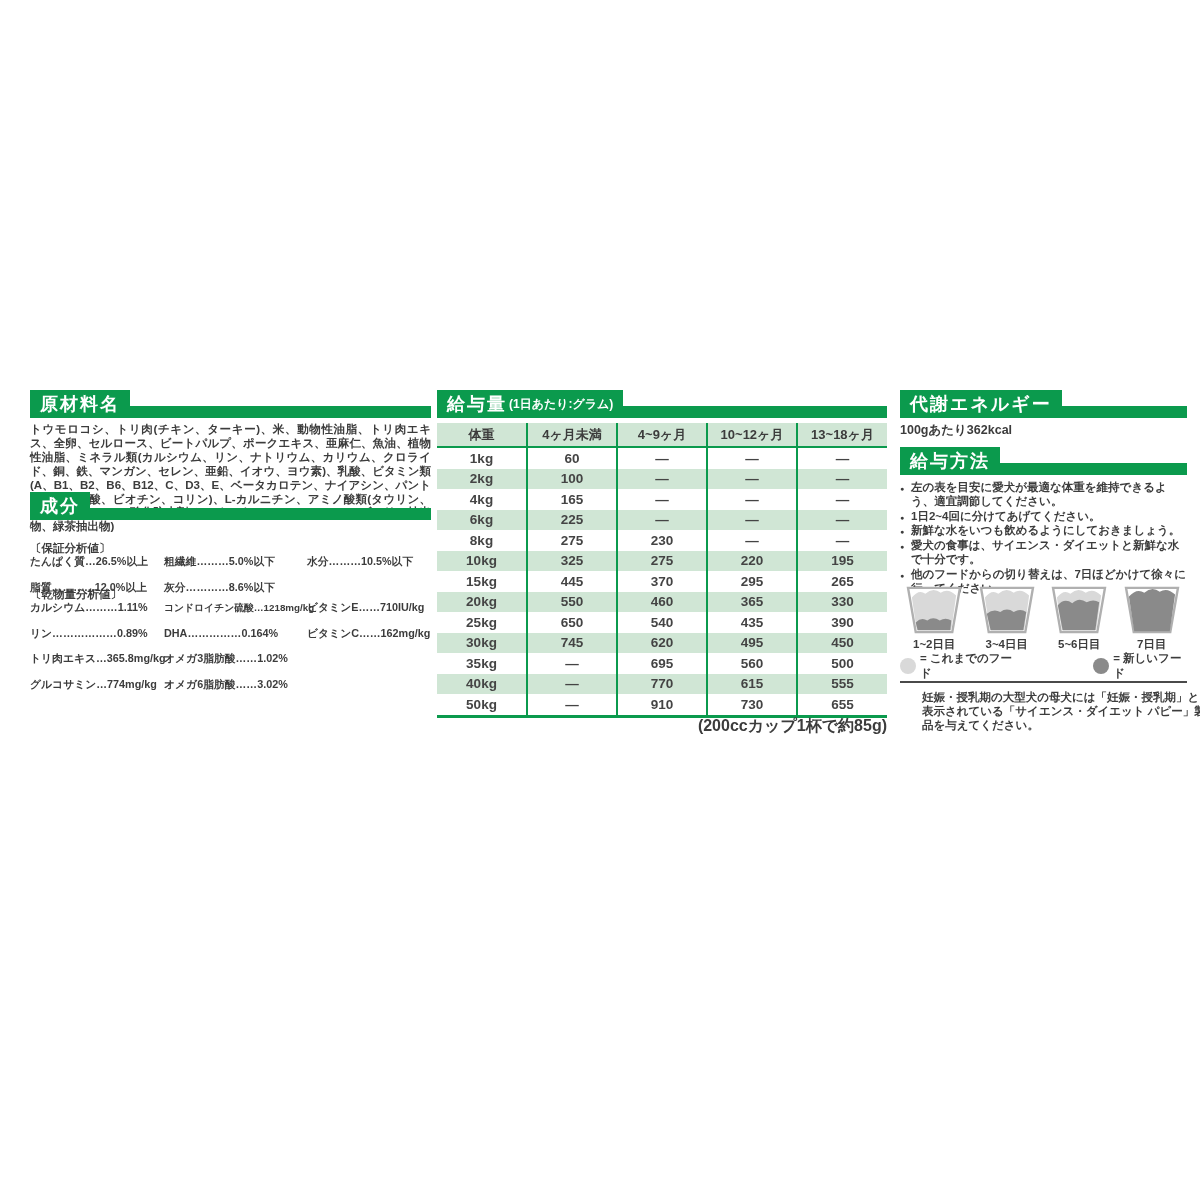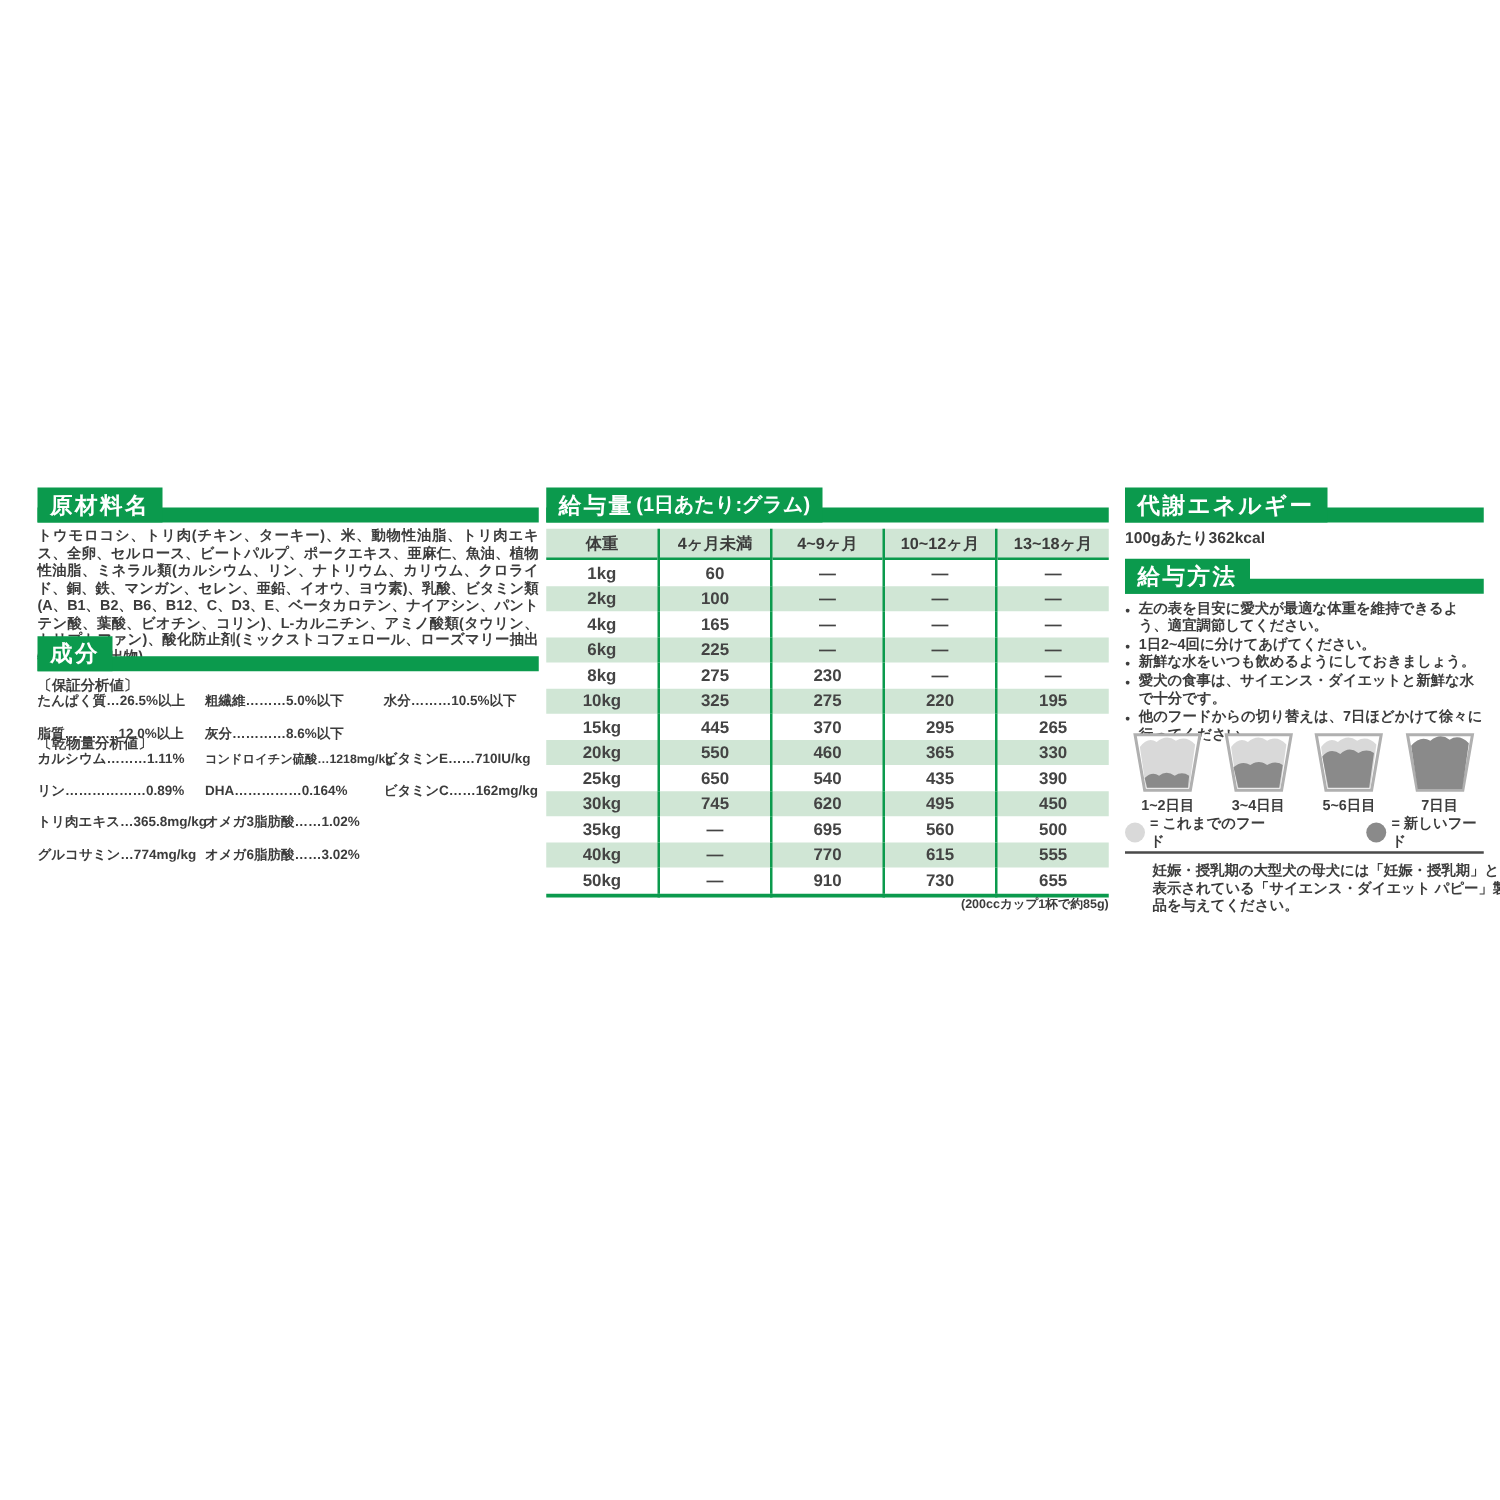--- a/index.html
+++ b/index.html
@@ -5,21 +5,21 @@
   html,body{margin:0;padding:0;background:#fff;}
   .canvas{position:relative;width:1200px;height:1200px;background:#fff;overflow:hidden;
           font-family:"Liberation Sans","DejaVu Sans",sans-serif;color:#3a3a3a;}
   
   .sec-head{position:absolute;height:28px;}
   .sec-head .strip{position:absolute;left:0;right:0;bottom:0;height:12px;background:var(--green);}
   .sec-head .block{position:absolute;left:0;top:0;height:28px;background:var(--green);
                    color:#fff;font-weight:bold;display:flex;align-items:center;
                    padding:0 10px;white-space:nowrap;}
   .sec-head .block .big{font-size:18px;letter-spacing:2px;}
-  .sec-head .block .sub{font-size:16px;letter-spacing:0;margin-left:2px;}
+  .sec-head .block .sub{font-size:12px;letter-spacing:0;margin-left:2px;}
   .lefttxt{position:absolute;left:30px;width:401px;font-size:11.5px;line-height:13.9px;
            font-weight:bold;text-align:justify;word-break:break-all;color:#3c3c3c;}
   .an-head{position:absolute;left:30px;font-size:11.5px;font-weight:bold;color:#3c3c3c;}
   .an-grid{position:absolute;left:30px;width:404px;display:grid;
            grid-template-columns:134px 143px 127px;row-gap:12px;
            font-size:10.8px;font-weight:bold;color:#3c3c3c;line-height:13.5px;}
   .an-grid span{white-space:nowrap;}
   .an-grid .tight{font-size:9.8px;}
   
   .ftable{position:absolute;left:437px;top:423px;width:450px;border-collapse:collapse;
@@ -27,21 +27,21 @@
   .ftable col{width:90px;}
   .ftable th{height:23px;background:var(--rowgreen);font-size:13px;font-weight:bold;
              color:#3c3c3c;padding:0;text-align:center;}
   .ftable td{height:20.5px;font-size:13.5px;font-weight:bold;color:#444;
              text-align:center;padding:0;}
   .ftable th+th,.ftable td+td{border-left:2px solid var(--green);}
   .ftable thead tr{border-bottom:2px solid var(--green);}
   .ftable tbody{border-bottom:3px solid var(--green);}
   .ftable tbody tr:nth-child(even){background:var(--rowgreen);}
   .tcaption{position:absolute;left:437px;top:716px;width:450px;text-align:right;
-            font-size:10px;font-weight:bold;color:#3c3c3c;}
+            font-size:16px;font-weight:bold;color:#3c3c3c;}
   
   .rtxt{position:absolute;left:900px;width:287px;font-size:11.5px;line-height:13.8px;
         font-weight:bold;color:#3c3c3c;}
   ul.bullets{margin:0;padding:0;list-style:none;}
   ul.bullets li{position:relative;padding-left:11px;margin:0 0 1px 0;}
   ul.bullets li::before{content:"●";position:absolute;left:0;top:1px;font-size:7px;}
   .cups{position:absolute;left:898px;top:585px;width:290px;display:flex;}
   .cupfig{width:25%;text-align:center;}
   .cupfig svg{display:block;margin:0 auto;}
   .cuplabel{font-size:11.5px;font-weight:bold;color:#3c3c3c;margin-top:2px;}
@@ -60,21 +60,21 @@
 <div class="canvas" style="--green:#0b9a4d; --rowgreen:#d0e6d5;">
 
   <div class="sec-head" style="left:30px;top:390px;width:401px;">
     <div class="strip"></div>
     <div class="block">
         <span class="big">原材料名</span>
       </div>
   </div>
   <div class="lefttxt" style="top:423px;">トウモロコシ、トリ肉(チキン、ターキー)、米、動物性油脂、トリ肉エキス、全卵、セルロース、ビートパルプ、ポークエキス、亜麻仁、魚油、植物性油脂、ミネラル類(カルシウム、リン、ナトリウム、カリウム、クロライド、銅、鉄、マンガン、セレン、亜鉛、イオウ、ヨウ素)、乳酸、ビタミン類(A、B1、B2、B6、B12、C、D3、E、ベータカロテン、ナイアシン、パントテン酸、葉酸、ビオチン、コリン)、L-カルニチン、アミノ酸類(タウリン、トリプトファン)、酸化防止剤(ミックストコフェロール、ローズマリー抽出物、緑茶抽出物)</div>
 
-  <div class="sec-head" style="left:30px;top:509px;width:401px;">
+  <div class="sec-head" style="left:30px;top:492px;width:401px;">
     <div class="strip"></div>
     <div class="block">
         <span class="big">成分</span>
       </div>
   </div>
   <div class="an-head" style="top:541px;">〔保証分析値〕</div>
   <div class="an-grid" style="top:555px;">
     <span>たんぱく質…26.5%以上</span>
     <span>粗繊維………5.0%以下</span>
     <span>水分………10.5%以下</span>

